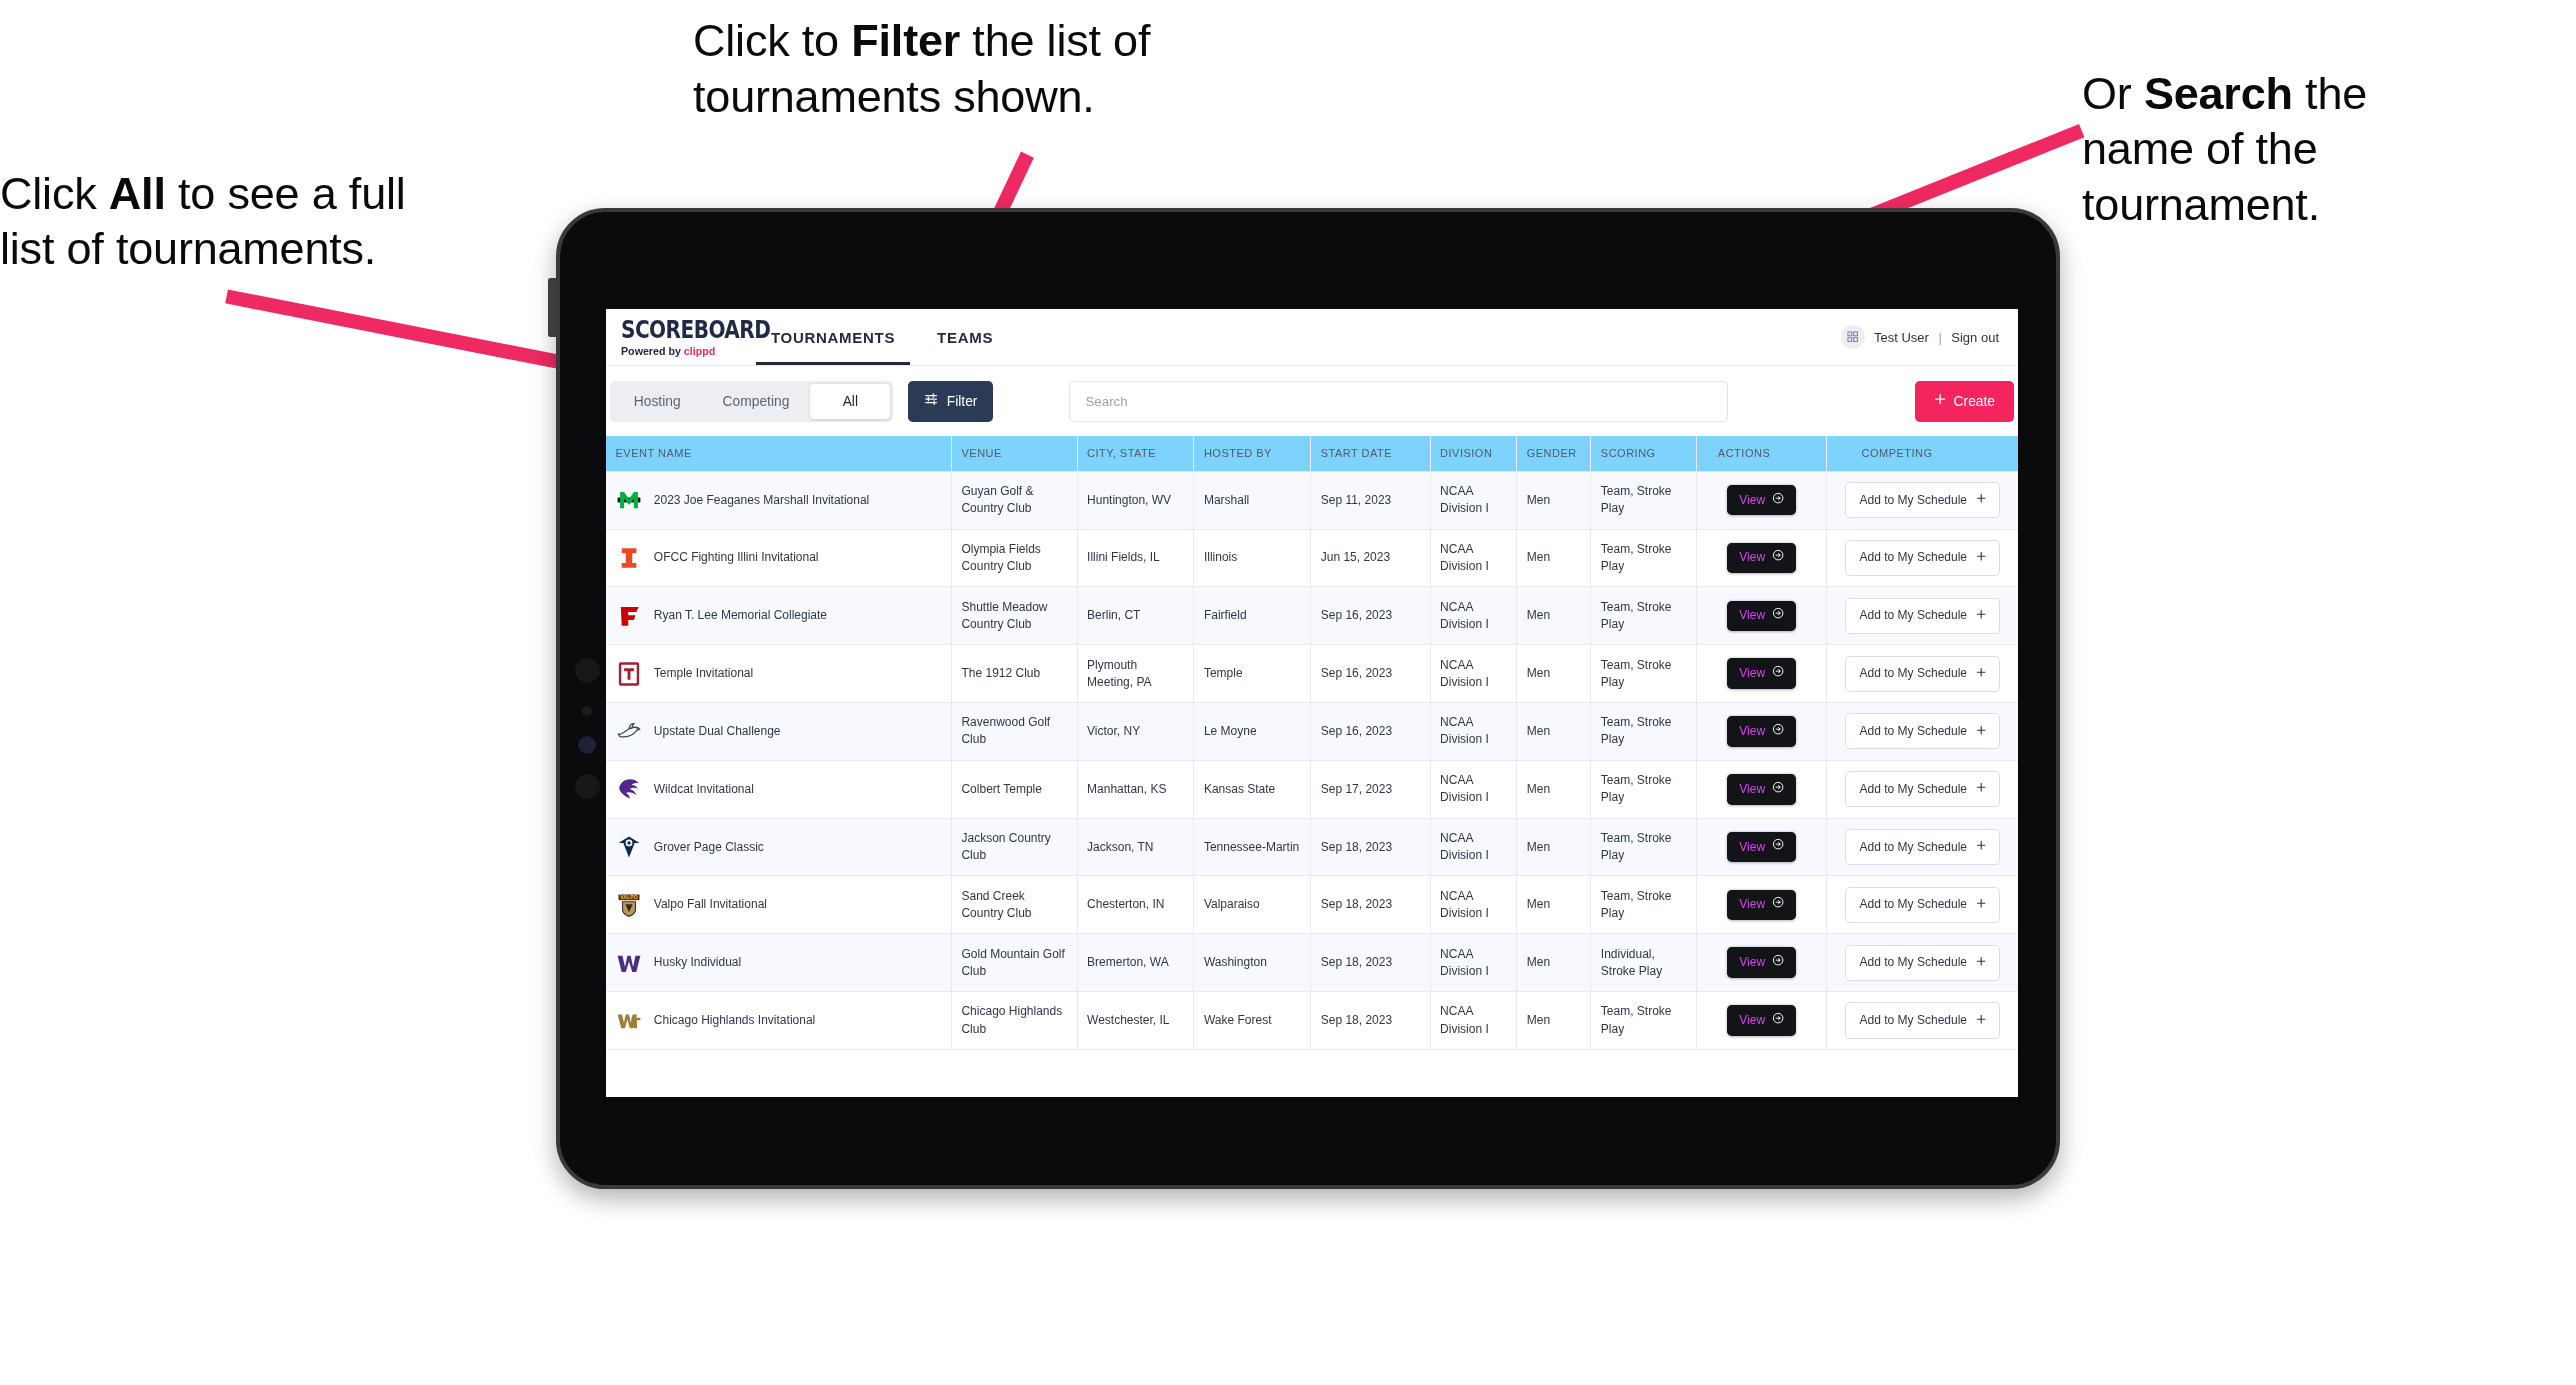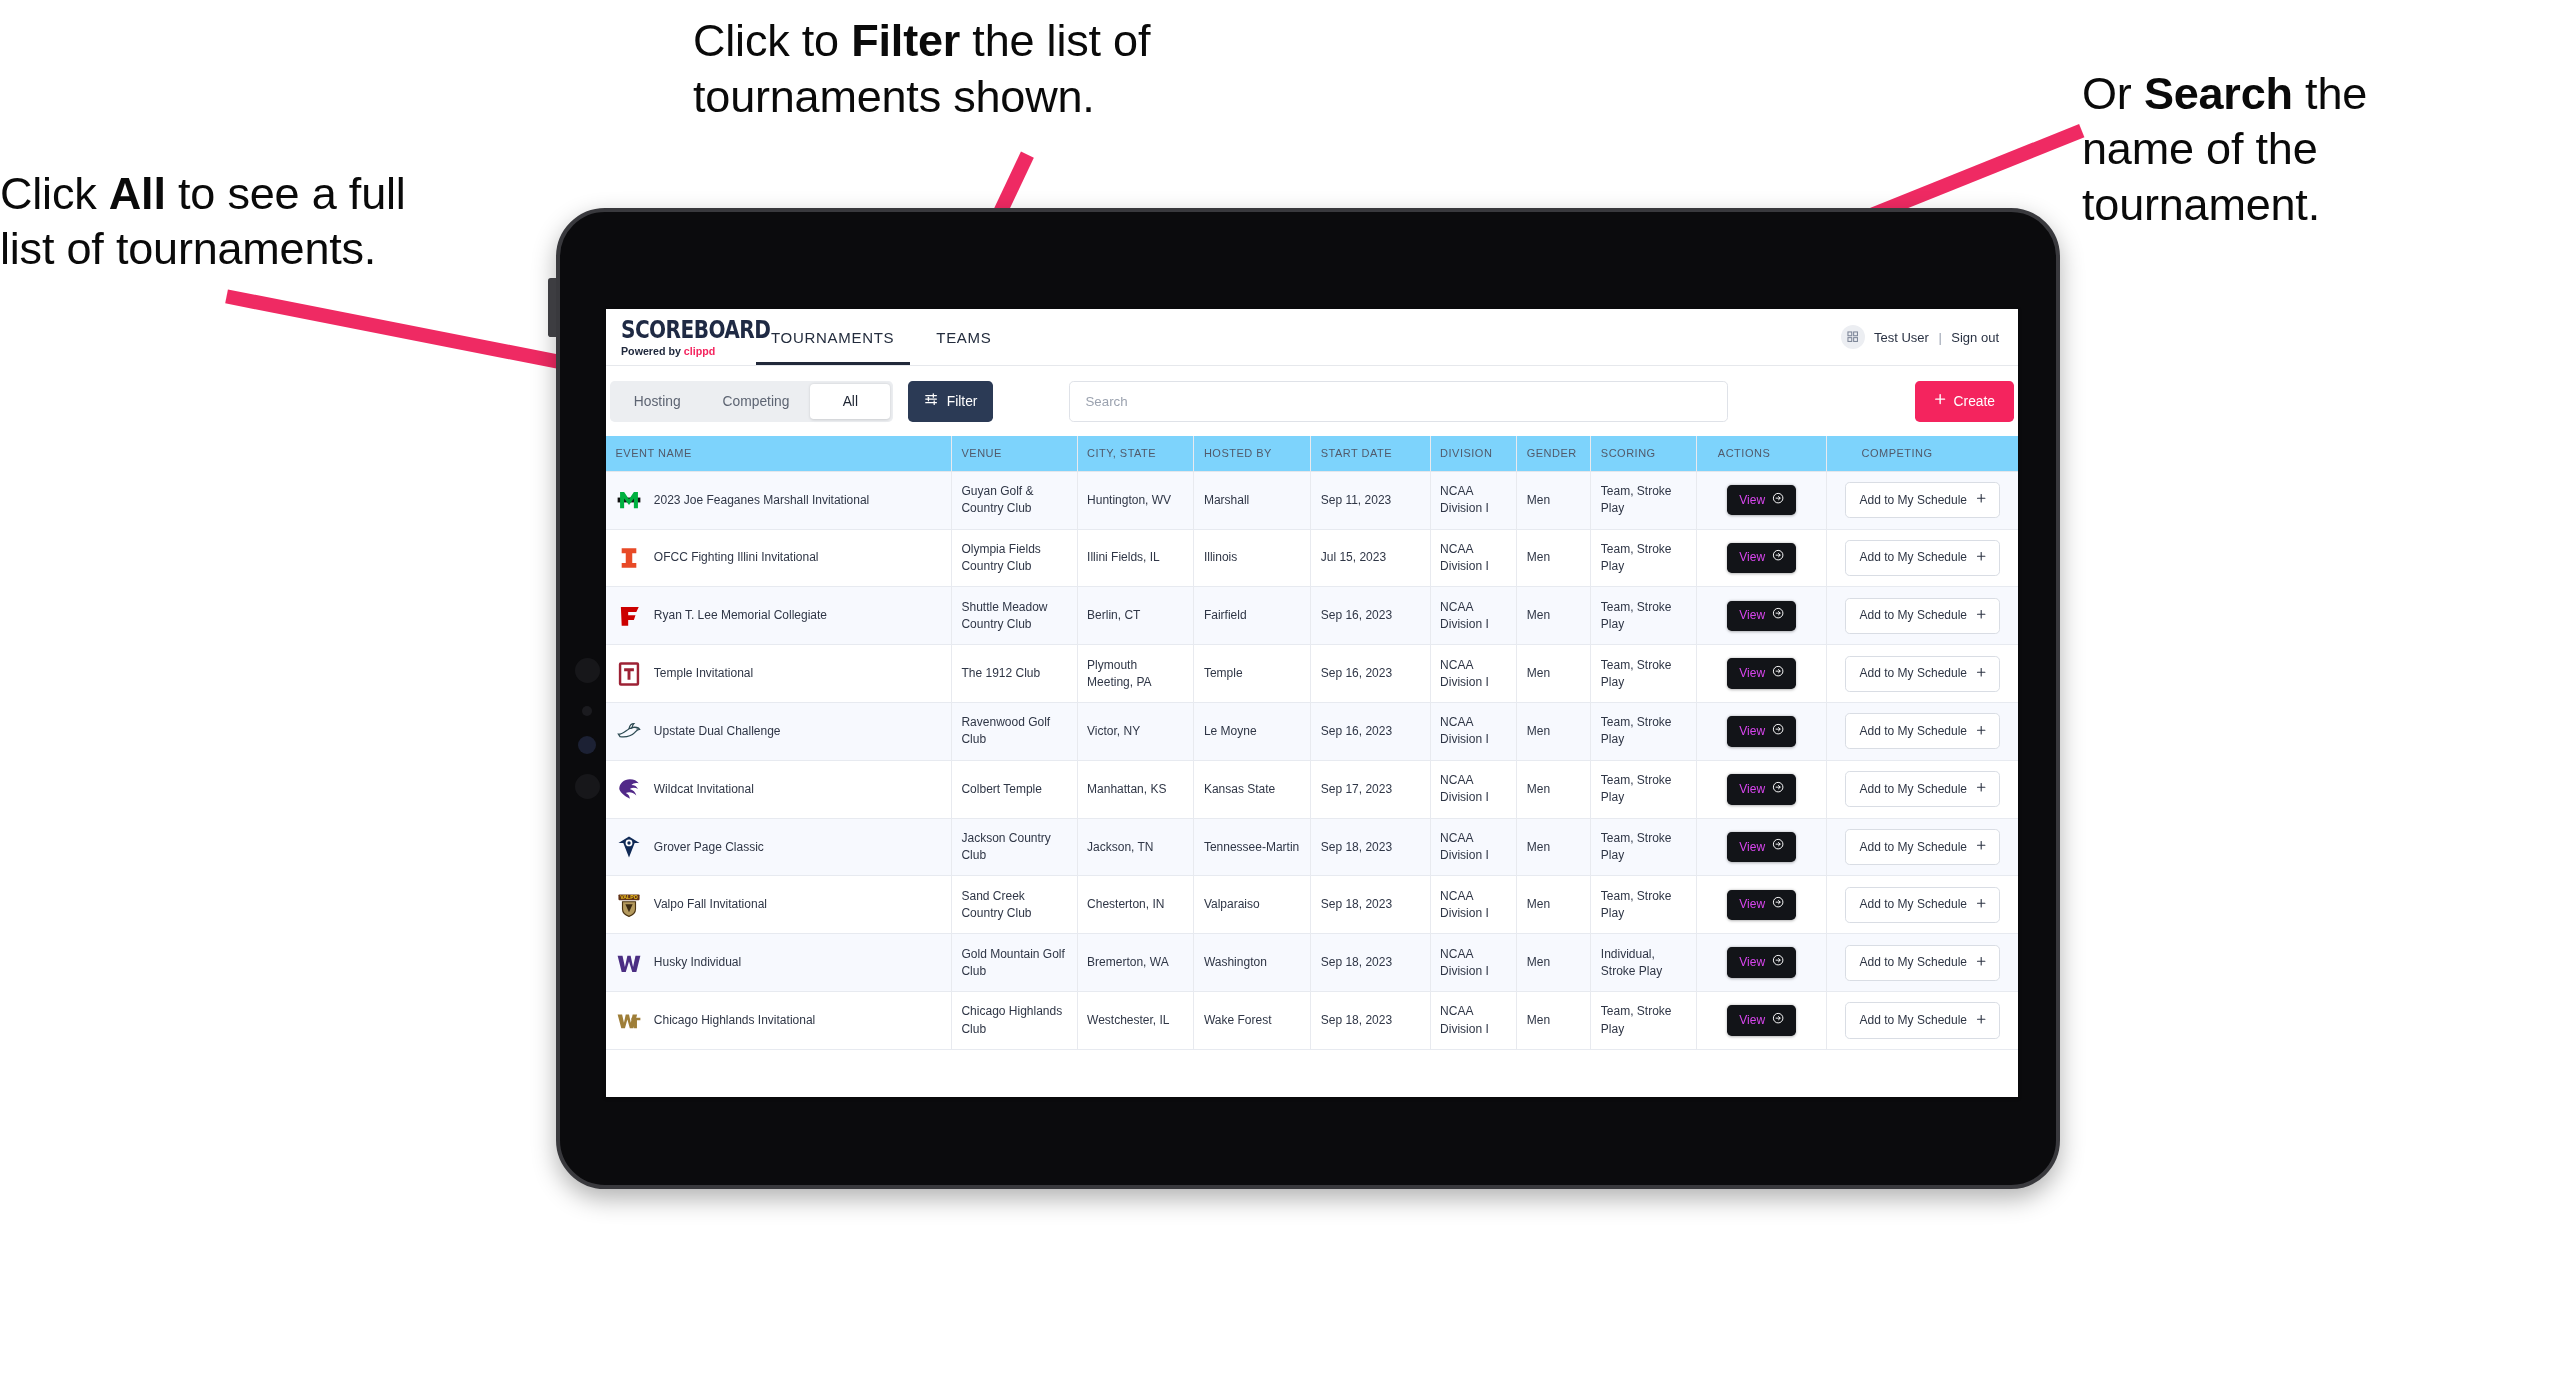--- a/index.html
+++ b/index.html
@@ -67,21 +67,21 @@
     font-weight: 700; font-size: 24px; letter-spacing: -0.6px;
     color: #1f2a44; line-height: 1; transform: scaleX(0.93); transform-origin: left;
   }
   #brand .bs {
     font-size: 11px; font-weight: 600; color: #20293d; margin-top: 3.8px;
     transform: scaleX(0.97); transform-origin: left;
   }
   #brand .bs .pink { color: #f4245e; font-weight: 700; }
   .navtab {
     display: flex; align-items: center; padding: 0 21px;
-    font-size: 15px; letter-spacing: 0.7px; color: #232c3d; font-weight: 400;
+    font-size: 15px; letter-spacing: 0.7px; color: #232c3d; font-weight: 700;
     position: relative; cursor: pointer;
   }
   .navtab.active::after {
     content: ""; position: absolute; left: 5.7px; right: 5.7px; bottom: 0;
     height: 2.8px; background: #22293a;
   }
   #navright {
     margin-left: auto; display: flex; align-items: center; gap: 9.5px;
     padding-right: 19px; font-size: 13px; color: #2a3243;
   }
@@ -333,21 +333,21 @@
                 <span class="evcell">
                   <span class="logo"><svg viewBox="0 0 32 32">
                       <path d="M7 4 H25 V10 H20 V22 H25 V28 H7 V22 H12 V10 H7 Z" fill="#e84a27"></path>
                     </svg></span>
                   <span>OFCC Fighting Illini Invitational</span>
                 </span>
               </td>
               <td class="c-venue">Olympia Fields Country Club</td>
               <td class="c-city">Illini Fields, IL</td>
               <td class="c-host">Illinois</td>
-              <td class="c-date">Jul 15, 2023</td>
+              <td class="c-date">Jun 15, 2023</td>
               <td class="c-div">NCAA Division I</td>
               <td class="c-gen">Men</td>
               <td class="c-score">Team, Stroke Play</td>
               <td class="c-act"><span class="view-btn">
                   <span>View</span>
                   <span><svg width="12.3" height="12.3" viewBox="0 0 16 16" fill="none" stroke="#ffffff" stroke-width="1.25">
                       <circle cx="8" cy="8" r="6.2"></circle>
                       <path d="M5.3 8 H10.4 M8.5 5.9 L10.7 8 L8.5 10.1" stroke-linecap="round" stroke-linejoin="round"></path>
                     </svg></span>
                 </span></td>

